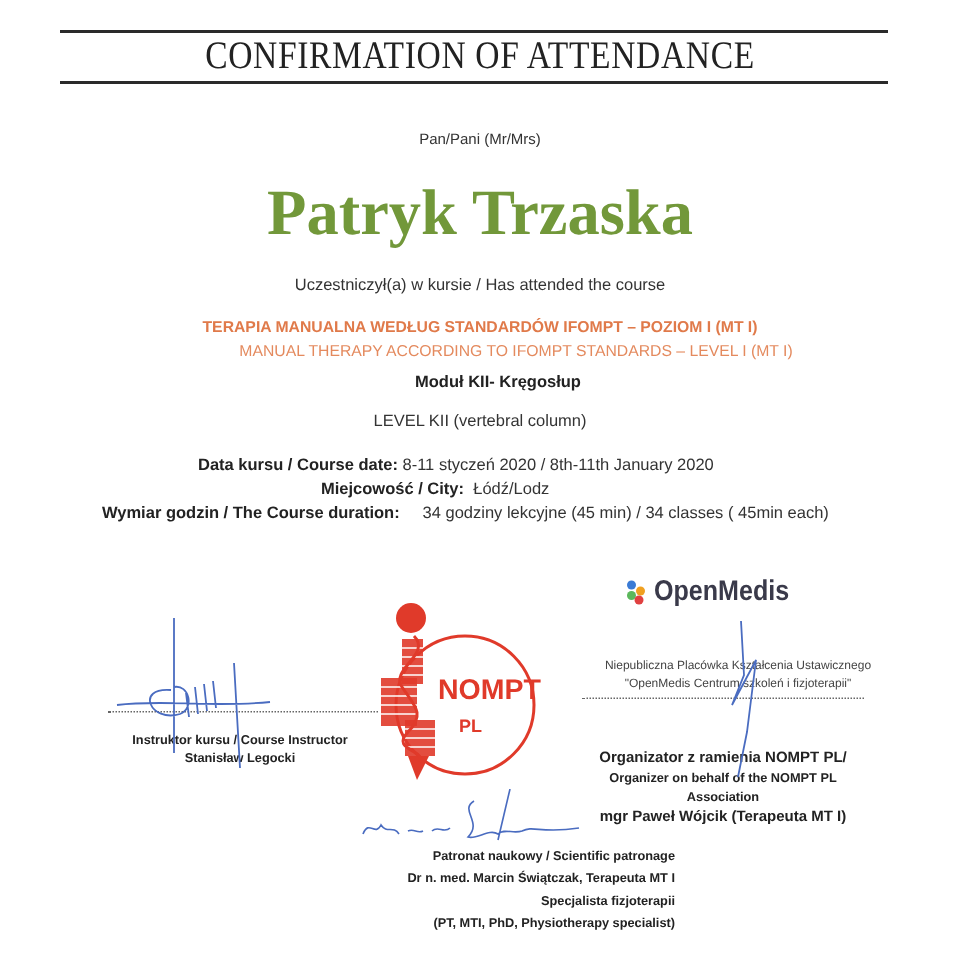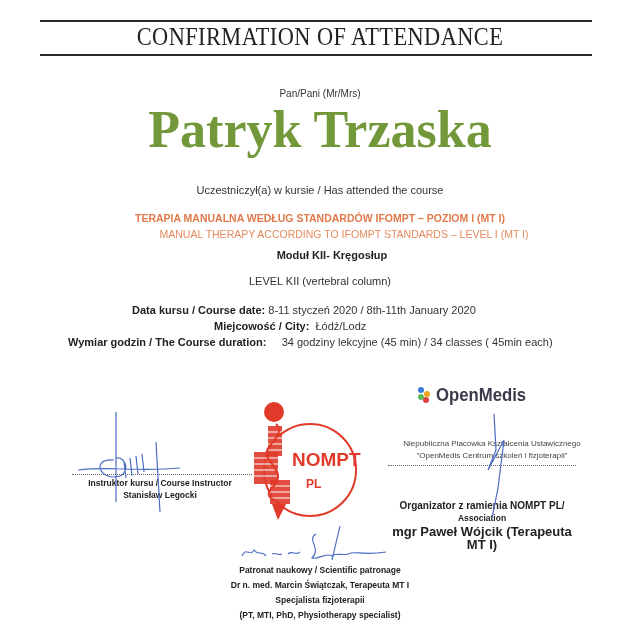--- a/index.html
+++ b/index.html
@@ -13,22 +13,22 @@
   .center { text-align: center; left: 0; width: 640px; }
 
   .rule { position: absolute; left: 40px; width: 552px; height: 1.5px; background: #2a2a2a; }
   .title {
     position: absolute; top: 22px; left: 0; width: 640px; text-align: center;
     font-family: "Liberation Serif", serif; font-size: 26px; letter-spacing: 0.5px;
     color: #222; transform: scaleX(0.86); transform-origin: center;
   }
   .salutation { top: 88px; font-size: 10px; color: #333; }
   .name {
-    top: 100px; font-family: "Liberation Serif", serif; font-weight: bold;
-    font-size: 52px; color: #72983a;
+    top: 118px; font-family: "Liberation Serif", serif; font-weight: bold;
+    font-size: 43px; color: #72983a;
   }
   .attended { top: 184px; font-size: 11px; color: #333; }
   .course-pl { top: 212px; font-size: 10.5px; font-weight: bold; color: #e07a4a; }
   .course-en { top: 228px; font-size: 10.5px; color: #e48a5e; padding-left: 24px; }
   .module-pl { top: 249px; font-size: 11px; font-weight: bold; color: #222; margin-left: 12px; }
   .module-en { top: 275px; font-size: 11px; color: #333; }
 
   .info-row { position: absolute; font-size: 11px; white-space: nowrap; }
   .info-row .lbl { font-weight: bold; color: #222; }
   .info-row .val { color: #333; margin-top: 12px; }
@@ -84,29 +84,30 @@
 </div>
 
 <div class="small-text" style="top:438px; left:382px; width:220px;">
   <div>Niepubliczna Placówka Kształcenia Ustawicznego</div>
   <div>"OpenMedis Centrum szkoleń i fizjoterapii"</div>
 </div>
 
 <div class="dots" style="top:474px; left:72px; width:180px;"></div>
 <div class="dots" style="top:465px; left:388px; width:188px;"></div>
 
-<div class="sig-block" style="top:477px; left:60px; width:200px; font-size:8.5px; line-height:12px;">
+<div class="sig-block" style="top:487px; left:60px; width:200px; font-size:8.5px; line-height:12px;">
   <div>Instruktor kursu / Course Instructor</div>
   <div>Stanisław Legocki</div>
 </div>
 
 <div class="sig-block" style="top:470px; left:382px; width:200px; line-height:13px;margin-top:29px;">
   <div style="font-size:10px;">Organizator z ramienia NOMPT PL/</div>
+  <div style="font-size:8.5px;">Organizer on behalf of the NOMPT PL</div>
   <div style="font-size:8.5px;">Association</div>
-  <div style="font-size:13px;">mgr Paweł Wójcik (Terapeuta MT I)</div>
+  <div style="font-size:10px;">mgr Paweł Wójcik (Terapeuta MT I)</div>
 </div>
 
 <svg class="sig-svg" style="left:254px; top:396px;" width="124" height="130" viewBox="0 0 124 130">
   <circle cx="20" cy="16" r="10" fill="#e03a2a"></circle>
   <circle cx="56" cy="74" r="46" fill="none" stroke="#e03a2a" stroke-width="2"></circle>
   <g fill="#e03a2a">
     <rect x="14" y="30" width="14" height="30" opacity="0.9"></rect>
     <rect x="0" y="56" width="24" height="32" opacity="0.9"></rect>
     <rect x="16" y="84" width="20" height="24" opacity="0.9"></rect>
     <polygon points="18,108 32,108 24,124"></polygon>
@@ -134,18 +135,18 @@
 </svg>
 
 <svg class="sig-svg" style="left:484px; top:410px;" width="30" height="110" viewBox="0 0 30 110">
   <path d="M10 4 L12 40 L4 60 L20 30 L14 78 L8 108" stroke="#4a6cc0" stroke-width="1.2" fill="none"></path>
 </svg>
 
 <svg class="sig-svg" style="left:236px; top:526px;" width="160" height="40" viewBox="0 0 160 40">
   <path d="M6 30 C10 20, 14 32, 18 24 C22 30, 26 24, 30 30 M36 28 C40 26, 42 30, 46 28 M52 28 C56 24, 60 30, 64 26 M80 8 C70 14, 86 22, 76 32 C82 34, 90 26, 96 30 C100 26, 106 30, 112 28 C120 24, 124 30, 150 26 M104 0 L96 34" stroke="#4a6cc0" stroke-width="1.1" fill="none"></path>
 </svg>
 
-<div class="sig-block" style="top:563px; left:190px; width:260px; font-size:8.5px; line-height:15px;">
+<div class="sig-block" style="top:563px; left:190px; width:260px; font-size:8.5px; line-height:15px;text-align:right;">
   <div>Patronat naukowy / Scientific patronage</div>
   <div>Dr n. med. Marcin Świątczak, Terapeuta MT I</div>
   <div>Specjalista fizjoterapii</div>
   <div>(PT, MTI, PhD, Physiotherapy specialist)</div>
 </div>
 
 </body></html>

